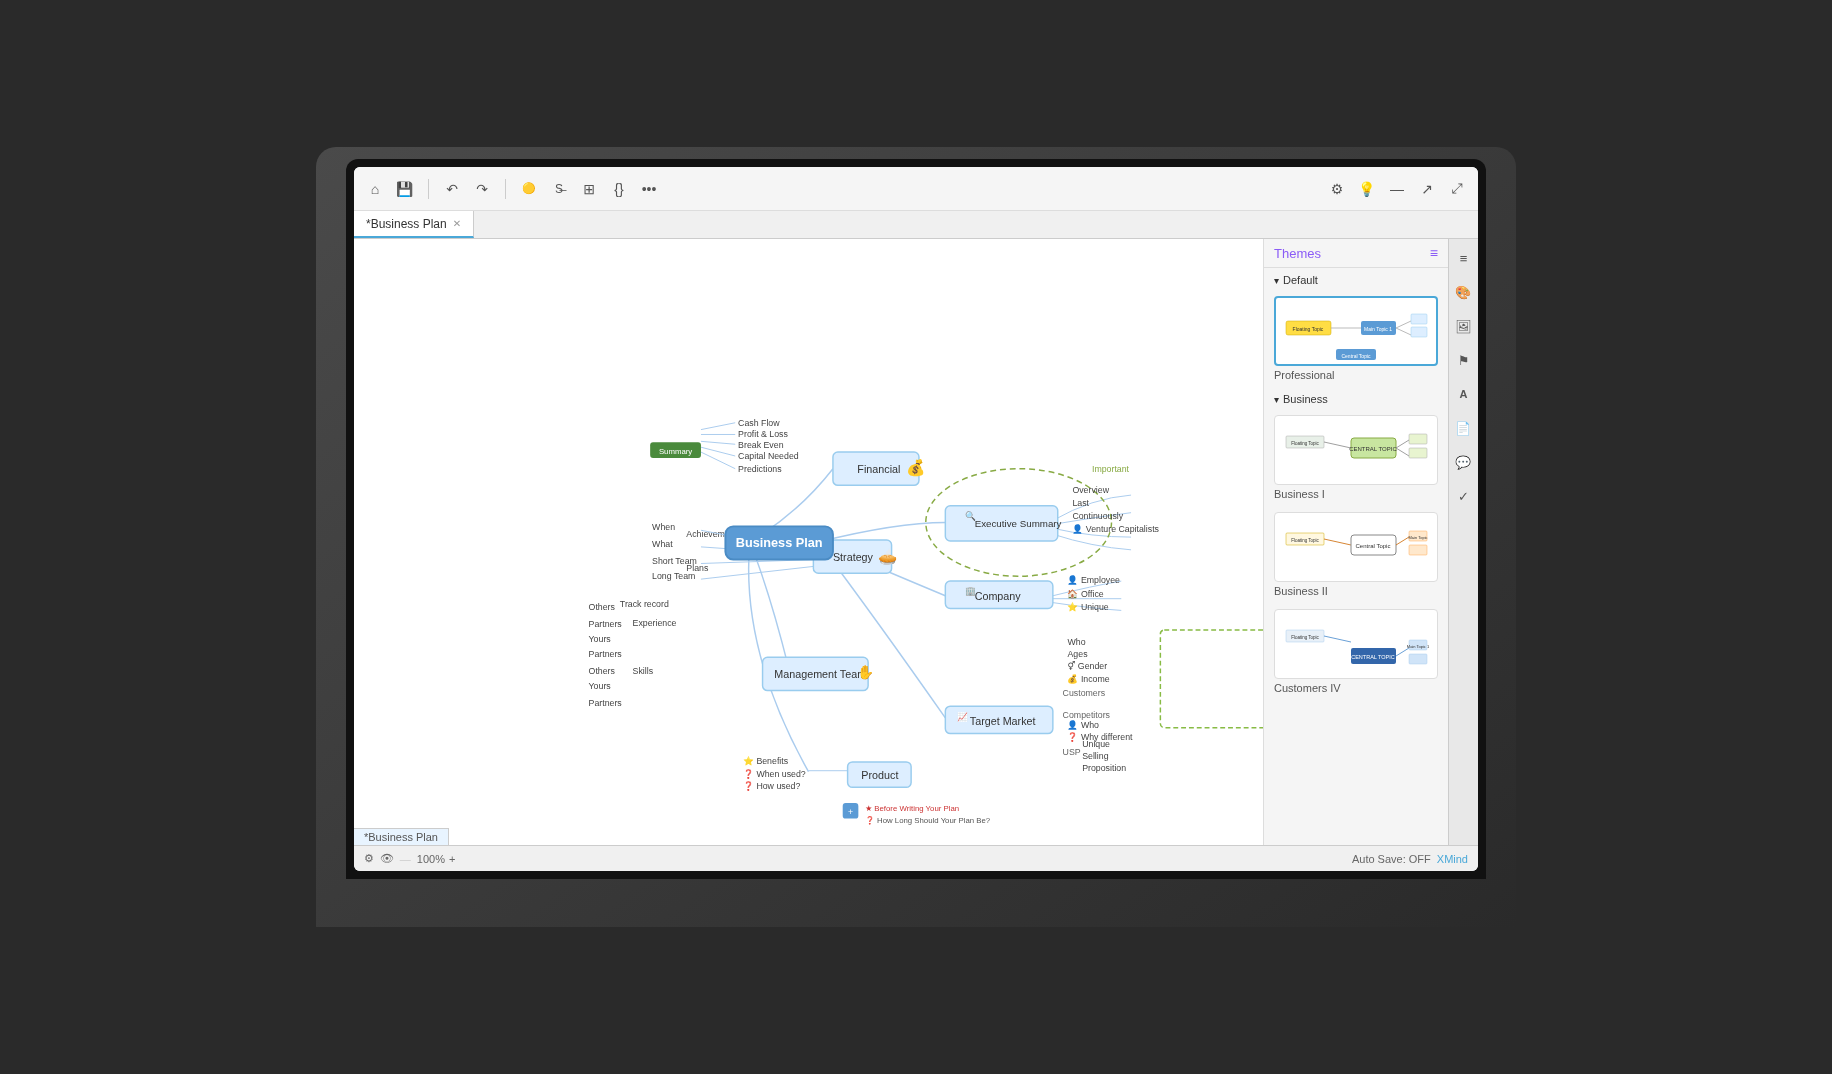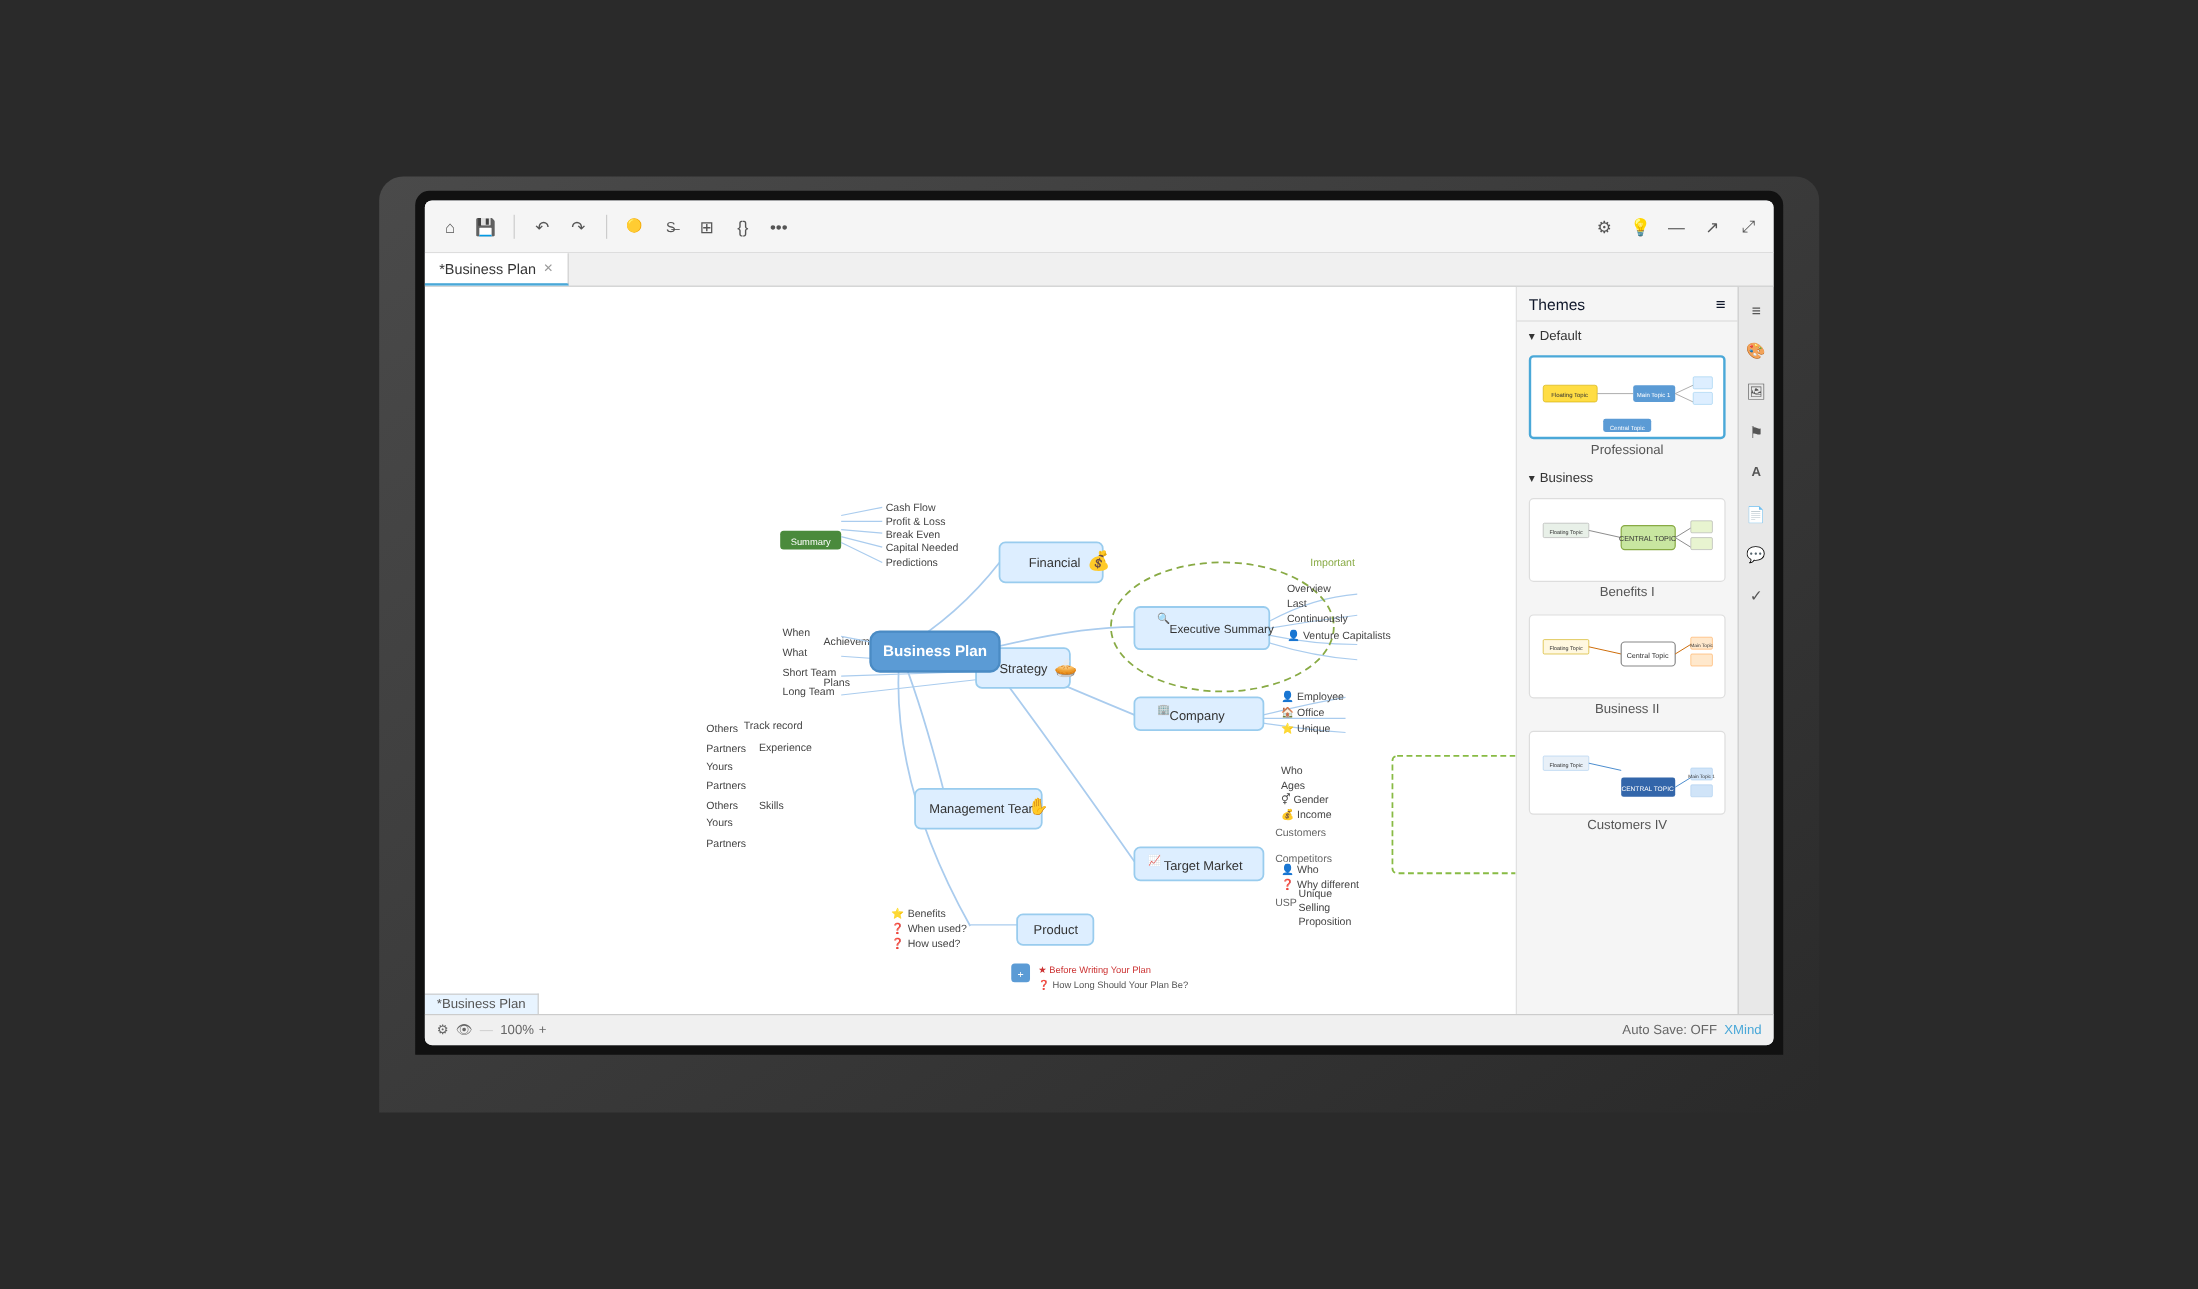--- a/index.html
+++ b/index.html
@@ -116,21 +116,21 @@
       flex-shrink: 0;
     }
     .panel-header {
       display: flex;
       align-items: center;
       justify-content: space-between;
       padding: 6px 10px;
       border-bottom: 1px solid #ddd;
       font-size: 13px;
       font-weight: 500;
-      color: #0f172a;
+      color: #8b5cf6;
     }
     .panel-section-title {
       font-size: 11px;
       font-weight: 400;
       color: #333;
       padding: 6px 10px 4px;
       display: flex;
       align-items: center;
       gap: 4px;
     }
@@ -152,21 +152,20 @@
       align-items: center;
       justify-content: center;
       position: relative;
     }
     .theme-preview.selected {
       border: 2px solid #4aa8d8;
     }
     .theme-label {
       font-size: 11px;
       color: #555;
-      text-align: center;
       margin-top: 3px;
     }
     
     .panel-icons {
       width: 30px;
       background: #e8e8e8;
       border-left: 1px solid #ccc;
       display: flex;
       flex-direction: column;
       align-items: center;
@@ -389,21 +388,21 @@
                   <text x="24" y="27" font-size="4.5" fill="#333" text-anchor="middle">Floating Topic</text>
                   <line x1="43" y1="24" x2="70" y2="30" stroke="#888" stroke-width="0.8"></line>
                   <rect x="70" y="20" width="45" height="20" rx="3" fill="#c8e6a0" stroke="#88aa44" stroke-width="1"></rect>
                   <text x="92" y="33" font-size="6" fill="#333" text-anchor="middle">CENTRAL TOPIC</text>
                   <line x1="115" y1="30" x2="128" y2="22" stroke="#888" stroke-width="0.8"></line>
                   <line x1="115" y1="30" x2="128" y2="38" stroke="#888" stroke-width="0.8"></line>
                   <rect x="128" y="16" width="18" height="10" rx="1" fill="#e8f4d0" stroke="#aaa" stroke-width="0.5"></rect>
                   <rect x="128" y="30" width="18" height="10" rx="1" fill="#e8f4d0" stroke="#aaa" stroke-width="0.5"></rect>
                 </svg>
               </div>
-              <div class="theme-label">Benefits I</div>
+              <div class="theme-label">Business I</div>
             </div>
 
             <div class="theme-item">
               <div class="theme-preview">
                 <svg width="150" height="65" viewBox="0 0 150 65">
                   <rect x="5" y="18" width="38" height="12" rx="1" fill="#fff8e0" stroke="#ccaa00" stroke-width="0.5"></rect>
                   <text x="24" y="27" font-size="4.5" fill="#333" text-anchor="middle">Floating Topic</text>
                   <line x1="43" y1="24" x2="70" y2="30" stroke="#cc6600" stroke-width="0.8"></line>
                   <rect x="70" y="20" width="45" height="20" rx="3" fill="#fff" stroke="#888" stroke-width="1"></rect>
                   <text x="92" y="33" font-size="6" fill="#333" text-anchor="middle">Central Topic</text>

